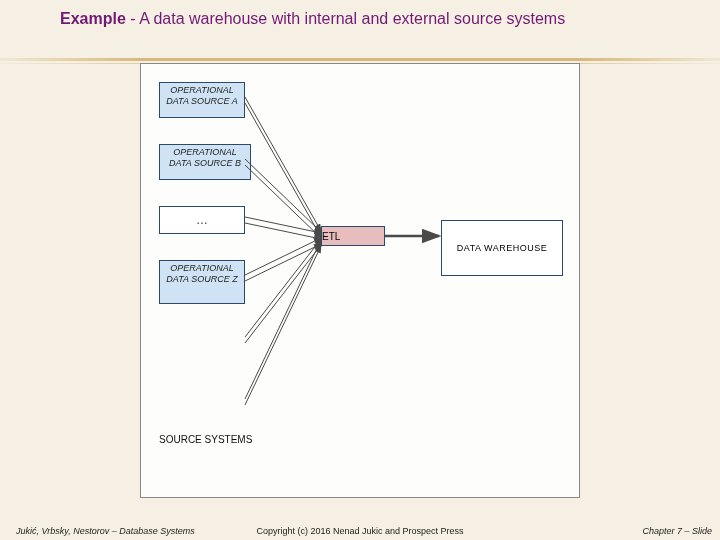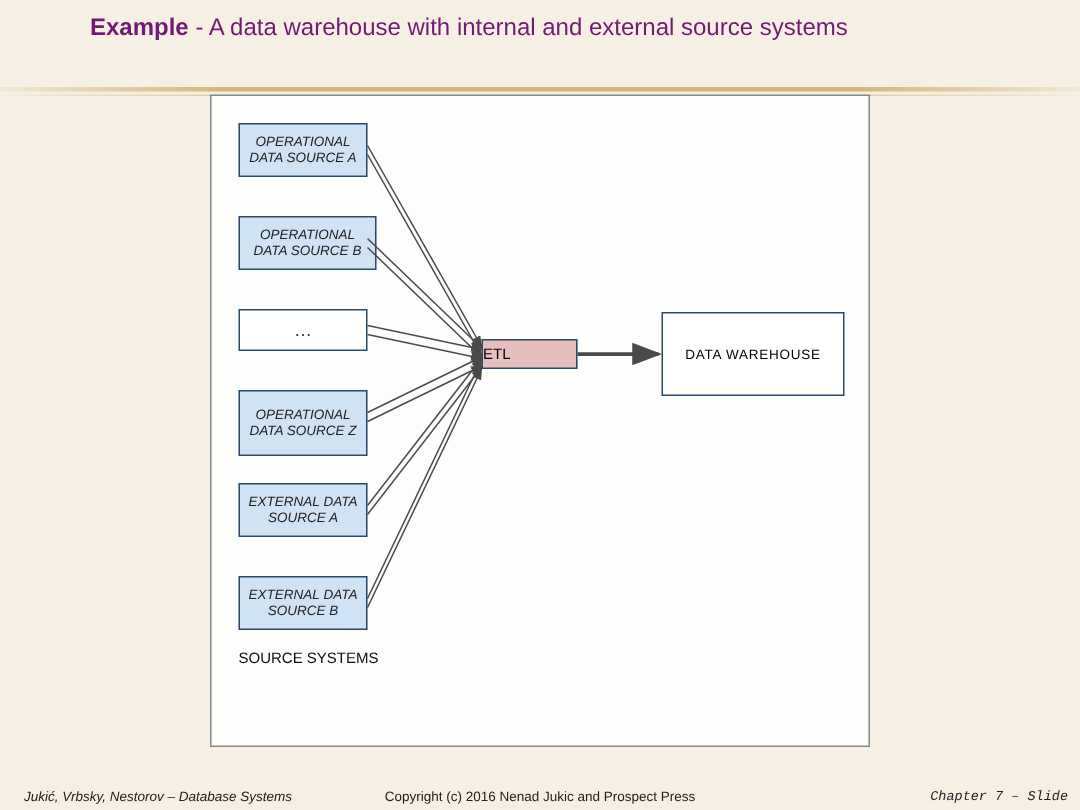--- a/index.html
+++ b/index.html
@@ -43,21 +43,20 @@
   }
   .box {
     position: absolute;
     border: 1px solid #2a4a6a;
     background: #cfe3f5;
     font-size: 9px;
     font-style: italic;
     font-family: Arial, sans-serif;
     text-align: center;
     display: flex;
-    align-items: center;
     justify-content: center;
     line-height: 1.2;
     color: #222;
     padding: 2px;
   }
   .ellipsis-box {
     position: absolute;
     border: 1px solid #2a4a6a;
     background: #fff;
     font-size: 12px;
@@ -65,20 +64,21 @@
     display: flex; align-items: center; justify-content: center;
   }
   .dw-box {
     position: absolute;
     border: 1px solid #2a4a6a;
     background: #fff;
     font-size: 9px;
     text-align: center;
     display: flex; align-items: center; justify-content: center;
     letter-spacing: 0.5px;
+    margin-top: 12px;
   }
   .etl-box {
     position: absolute;
     border: 1px solid #2a4a6a;
     background: #e8bdbd;
     font-size: 10px;
     display: flex; align-items: center; 
   }
   .label {
     position: absolute;
@@ -94,21 +94,21 @@
   .footer {
     position: absolute;
     bottom: 4px;
     left: 0; right: 0;
     height: 16px;
     font-size: 9px;
     color: #222;
   }
   .footer .left { position: absolute; left: 16px; bottom: 0; font-style: italic; }
   .footer .center { position: absolute; left: 0; right: 0; text-align: center; bottom: 0; }
-  .footer .right { position: absolute; right: 8px; bottom: 0; font-style: italic; font-family: Liberation Mono, monospace; }
+  .footer .right { position: absolute; right: 8px; bottom: 0; font-style: italic; }
 </style>
 </head>
 <body>
 
 <div class="header">
   <span class="bold">Example</span><span> - A data warehouse with internal and external source systems</span>
 </div>
 <div class="divider"></div>
 
 <div class="diagram-frame">
@@ -117,26 +117,20 @@
     <span>OPERATIONAL DATA SOURCE A</span>
   </div>
   <div class="box" style="left:18px; top:80px; width:92px; height:36px;">
     <span>OPERATIONAL DATA SOURCE B</span>
   </div>
   <div class="ellipsis-box" style="left:18px; top:142px; width:86px; height:28px;">
     <span>…</span>
   </div>
   <div class="box" style="left:18px; top:196px; width:86px; height:44px;">
     <span>OPERATIONAL DATA SOURCE Z</span>
-  </div>
-  <div class="box" style="left:18px; top:258px; width:86px; height:36px;">
-    <span>EXTERNAL DATA SOURCE A</span>
-  </div>
-  <div class="box" style="left:18px; top:320px; width:86px; height:36px;">
-    <span>EXTERNAL DATA SOURCE B</span>
   </div>
 
   <div class="label" style="left:18px; top:370px;">SOURCE SYSTEMS</div>
 
   <div class="etl-box" style="left:180px; top:162px; width:64px; height:20px;">
     <span>ETL</span>
   </div>
 
   <div class="dw-box" style="left:300px; top:144px; width:122px; height:56px;">
     <span>DATA  WAREHOUSE</span>

